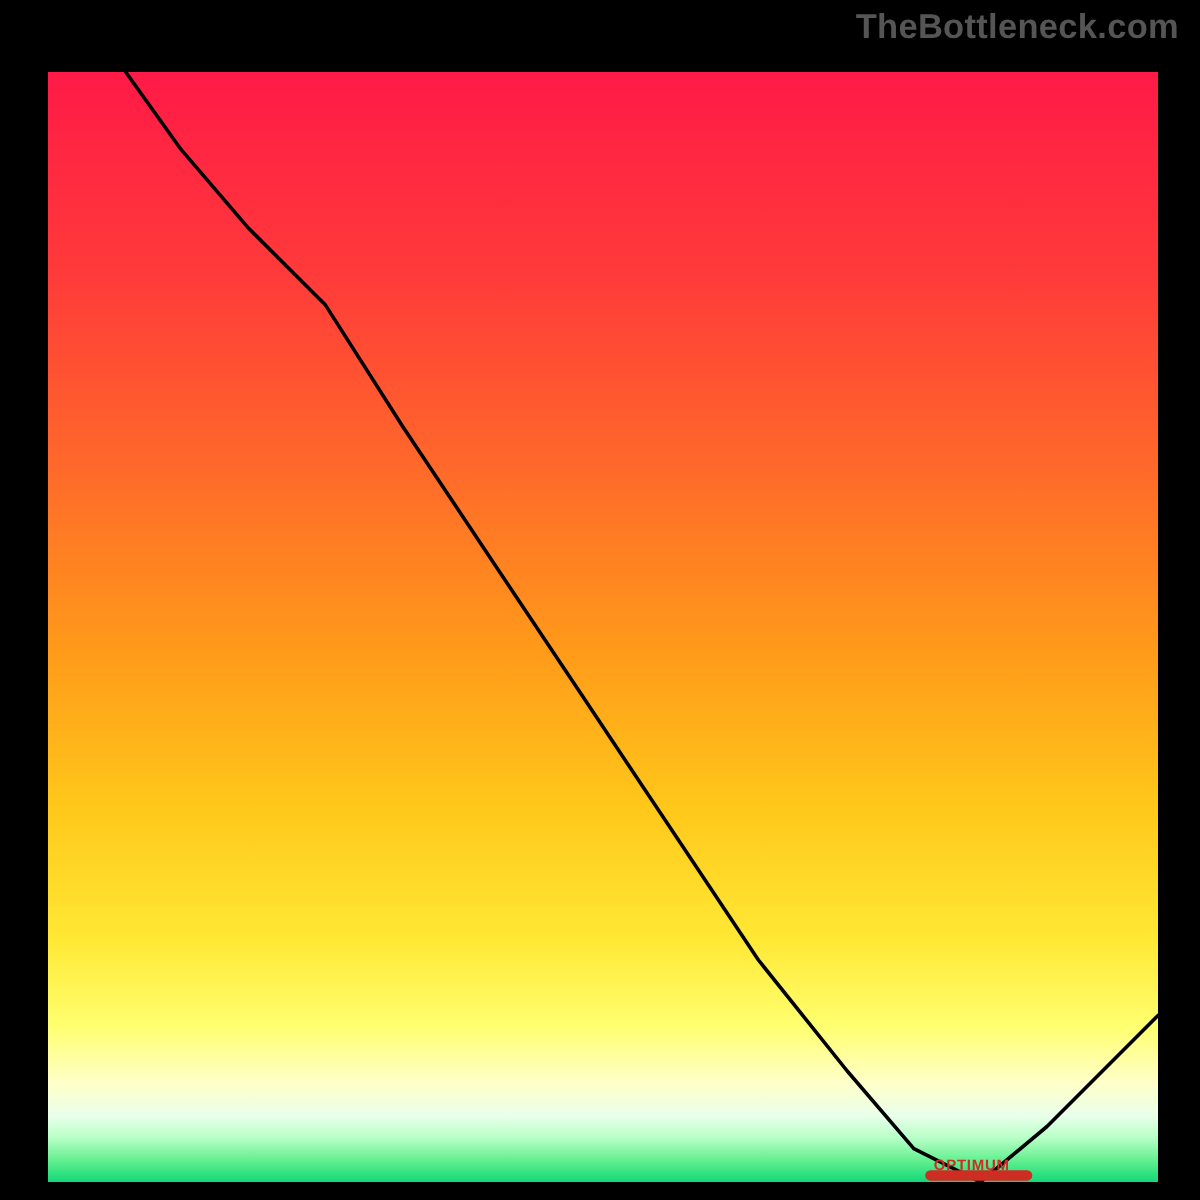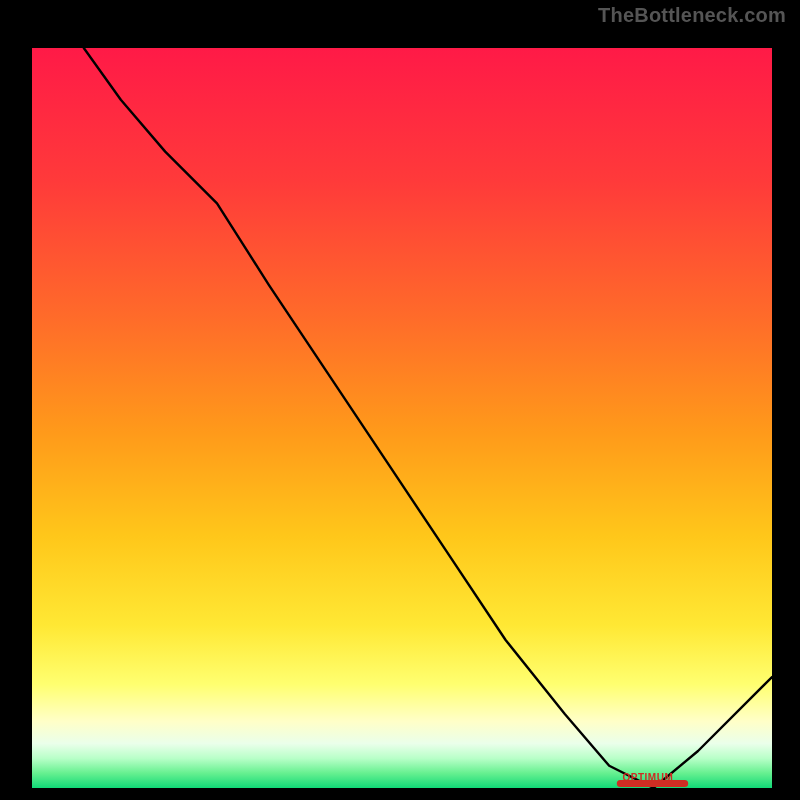--- a/index.html
+++ b/index.html
@@ -14,21 +14,21 @@
   .container {
     position: relative;
     width: 800px;
     height: 800px;
   }
   .watermark {
     position: absolute;
     top: 4px;
     right: 14px;
     color: #555555;
-    font-size: 20px;
+    font-size: 23px;
     font-weight: 600;
     letter-spacing: 0.2px;
     z-index: 20;
   }
   .plot-area {
     position: absolute;
     left: 32px;
     top: 48px;
     width: 740px;
     height: 740px;

